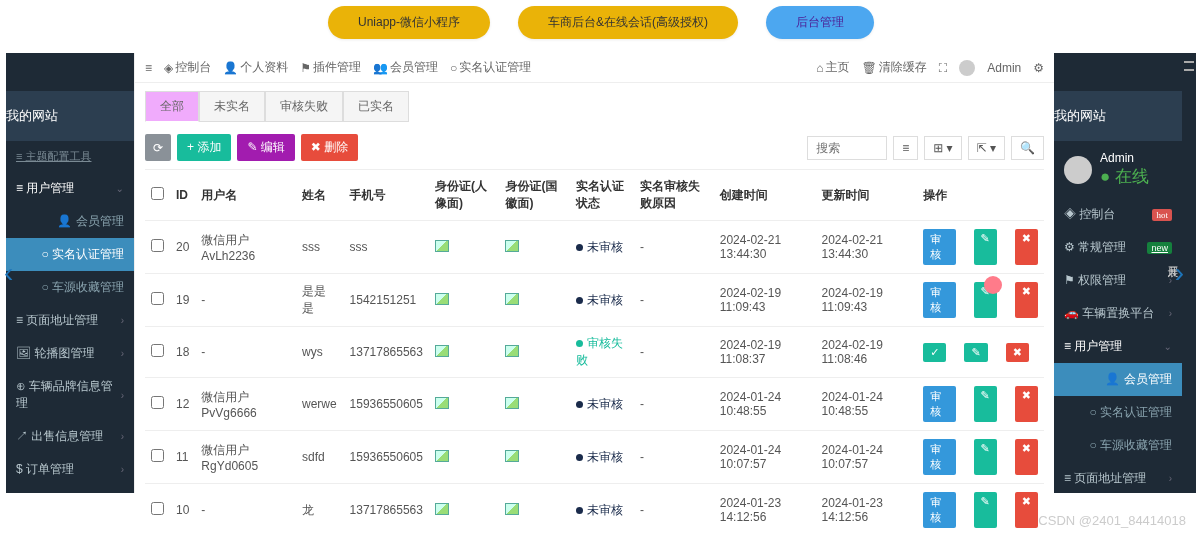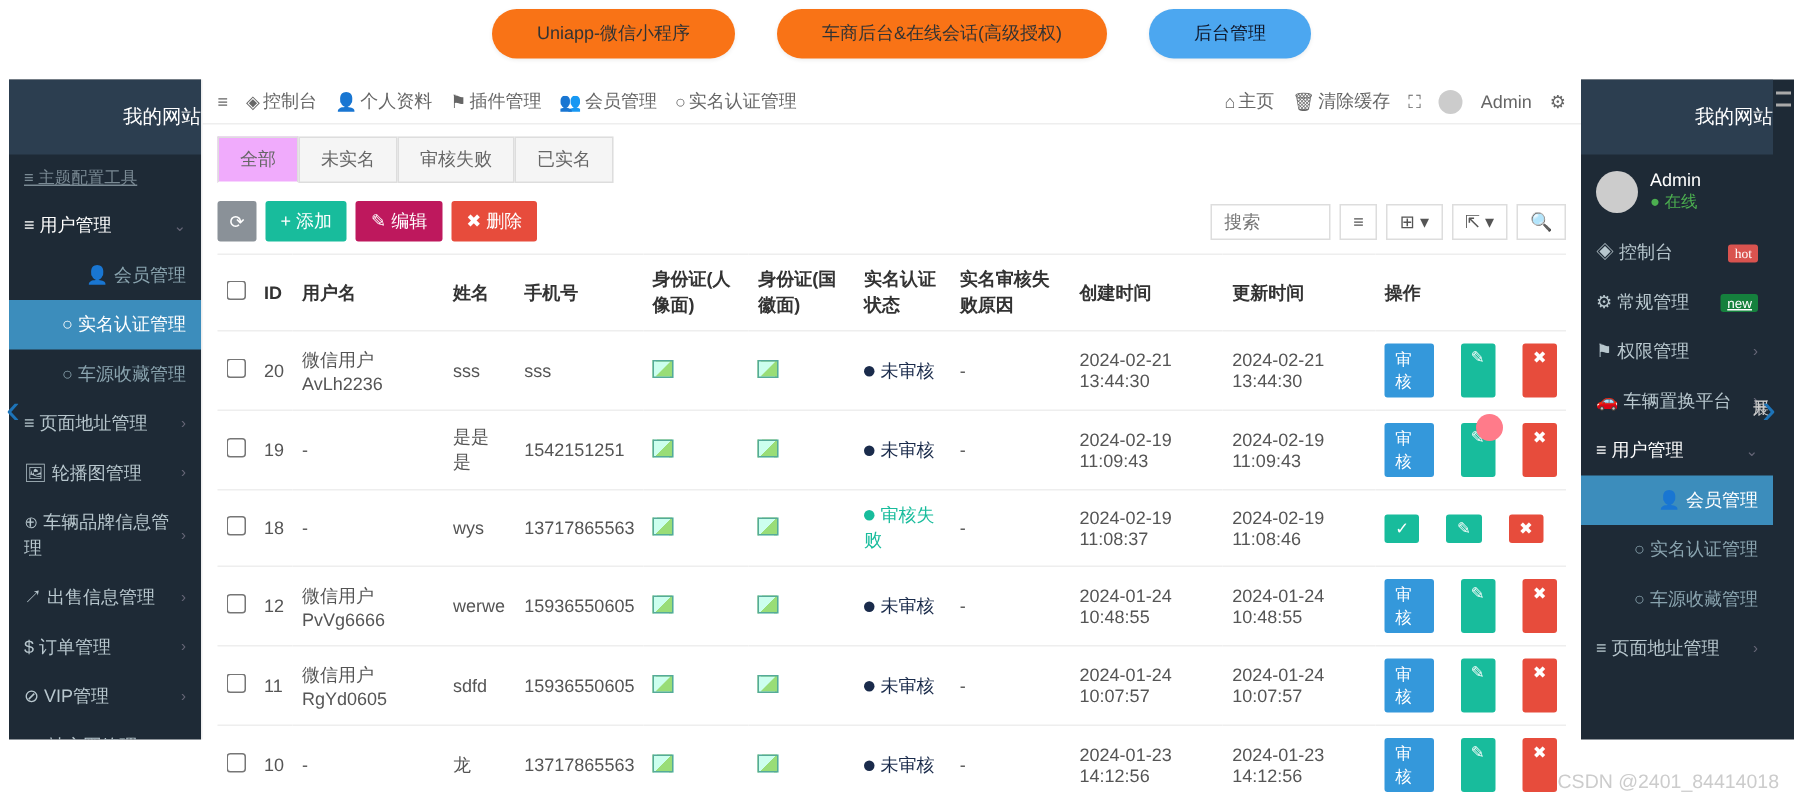--- a/index.html
+++ b/index.html
@@ -1,32 +1,32 @@
 <!DOCTYPE html>
 <html><head>
 <meta charset="utf-8">
 <style>
 *{margin:0;padding:0;box-sizing:border-box;font-family:"Microsoft YaHei",Arial,sans-serif;font-size:12px;}
 body{background:#fff;width:1202px;height:534px;position:relative;overflow:hidden;}
 
 .top-pills{display:flex;justify-content:center;gap:28px;padding:6px 0 14px;}
-.pill{padding:8px 30px;border-radius:18px;background:#f97316;box-shadow:0 1px 3px rgba(0,0,0,.08);color:#333;cursor:pointer;}
-.pill.active{background:#4ca7f0;color:#0f172a;}
+.pill{padding:8px 30px;border-radius:18px;background:#eab308;box-shadow:0 1px 3px rgba(0,0,0,.08);color:#333;cursor:pointer;}
+.pill.active{background:#4ca7f0;color:#4c1d95;}
 
 .panels{display:flex;padding:0 6px;position:relative;}
 .panel-wrap{position:relative;}
 .arrow{position:absolute;top:50%;transform:translateY(-50%);font-size:28px;color:#1d74b9;cursor:pointer;z-index:5;}
 .arrow.left{left:-2px;}
 .arrow.right{right:-2px;}
 .dark-side{width:128px;background:#1e2a36;color:#b8c7ce;height:440px;overflow:hidden;}
-.dark-head{background:#2c3e50;color:#fff;text-align:right;padding:16px 0;font-size:13px;}
+.dark-head{background:#2c3e50;color:#fff;text-align:left;padding:16px 0;font-size:13px;margin-top:38px;}
 .profile{padding:10px;display:flex;gap:8px;align-items:center;}
 .profile .av{width:28px;height:28px;border-radius:50%;background:#ccc;}
 .profile .nm{color:#fff;font-size:12px;}
-.profile .st{color:#4caf50;font-size:11px;}
+.profile .st{color:#4caf50;font-size:17px;}
 .search-dark{margin:0 8px 6px;padding:4px 6px;background:#374850;color:#999;border-radius:2px;font-size:11px;}
 .menu-item{display:flex;align-items:center;justify-content:space-between;padding:8px 10px;font-size:12px;color:#b8c7ce;cursor:pointer;}
 .menu-item.open{color:#fff;}
 .menu-item .caret{font-size:10px;color:#667;}
 .sub-item{padding:8px 10px 8px 22px;font-size:12px;color:#8aa4af;cursor:pointer;text-align:right;}
 .sub-item.sel{background:#3c8dbc;color:#fff;}
 .badge{font-size:9px;padding:1px 4px;border-radius:2px;}
 .badge.hot{background:#d9534f;color:#fff;font-family:Liberation Serif, serif;}
 .badge.new{background:#15803d;color:#fff;text-decoration:underline;}
 .badge.newr{background:#d9534f;color:#fff;}
@@ -37,21 +37,21 @@
 .tb-left span,.tb-right span{cursor:pointer;font-size:12px;display:flex;align-items:center;gap:2px;}
 .tb-right .av{width:16px;height:16px;border-radius:50%;background:#ccc;}
 .tabs{display:flex;gap:0;padding:8px 10px;}
 .tab{padding:6px 14px;color:#666;background:#f5f5f5;border:1px solid #ddd;cursor:pointer;font-size:12px;}
 .tab.active{background:#f0abfc;border-bottom-color:#fff;}
 .toolbar{display:flex;justify-content:space-between;align-items:center;padding:4px 10px;}
 .btns{display:flex;gap:6px;}
 .btn{padding:5px 10px;border-radius:2px;color:#fff;cursor:pointer;font-size:12px;border:0;}
 .btn.refresh{background:#8a9198;padding:5px 8px;}
 .btn.add{background:#18bc9c;}
-.btn.edit{background:#be185d;}
+.btn.edit{background:#a21caf;}
 .btn.del{background:#e74c3c;}
 .tools{display:flex;gap:6px;align-items:center;}
 .srch{padding:4px 8px;border:1px solid #ddd;width:80px;font-size:12px;}
 .tbtn{padding:4px 8px;border:1px solid #ddd;background:#fff;cursor:pointer;color:#555;}
 table{width:calc(100% - 20px);margin:4px 10px;border-collapse:collapse;}
 th,td{padding:8px 6px;text-align:left;font-size:12px;color:#555;border-top:1px solid #eee;}
 th{font-weight:600;color:#333;}
 .imgph{width:14px;height:12px;border:1px solid #5a9;background:linear-gradient(135deg,#cfe 50%,#9d7 50%);display:inline-block;}
 .stdot{display:inline-block;width:7px;height:7px;border-radius:50%;margin-right:4px;vertical-align:middle;}
 .st-wait{color:#1a2b4b;}.st-wait .stdot{background:#1a2b4b;}

